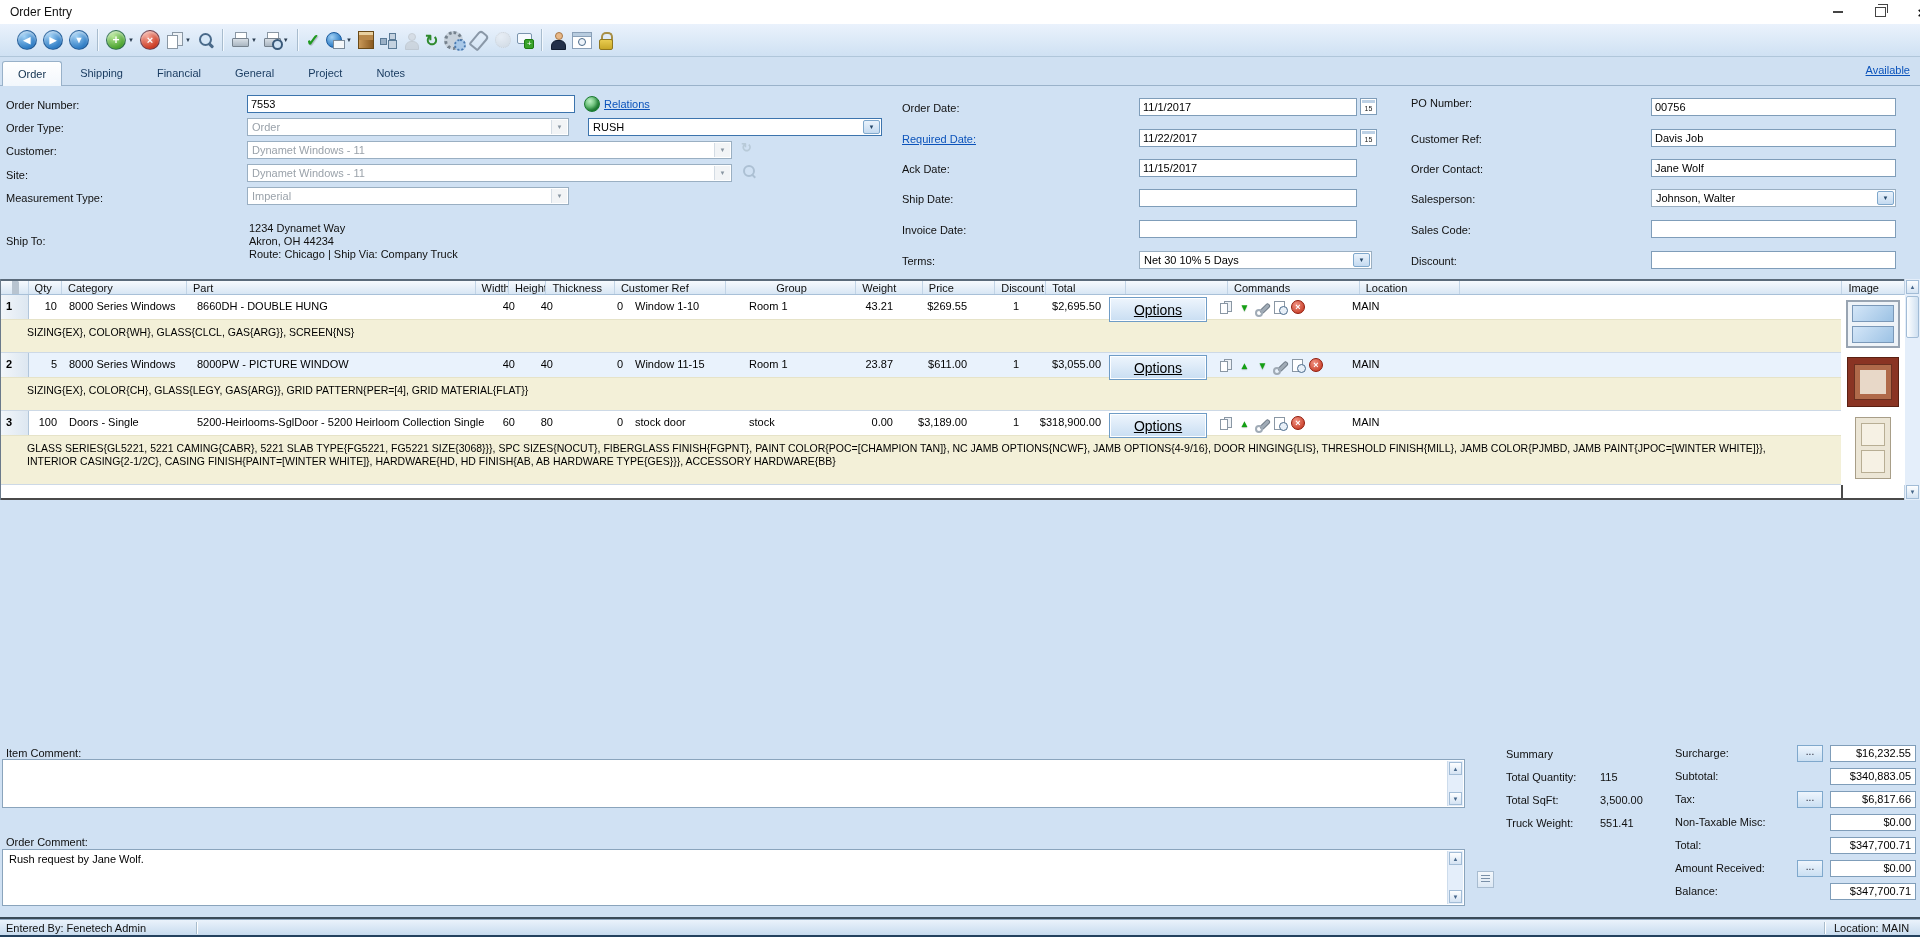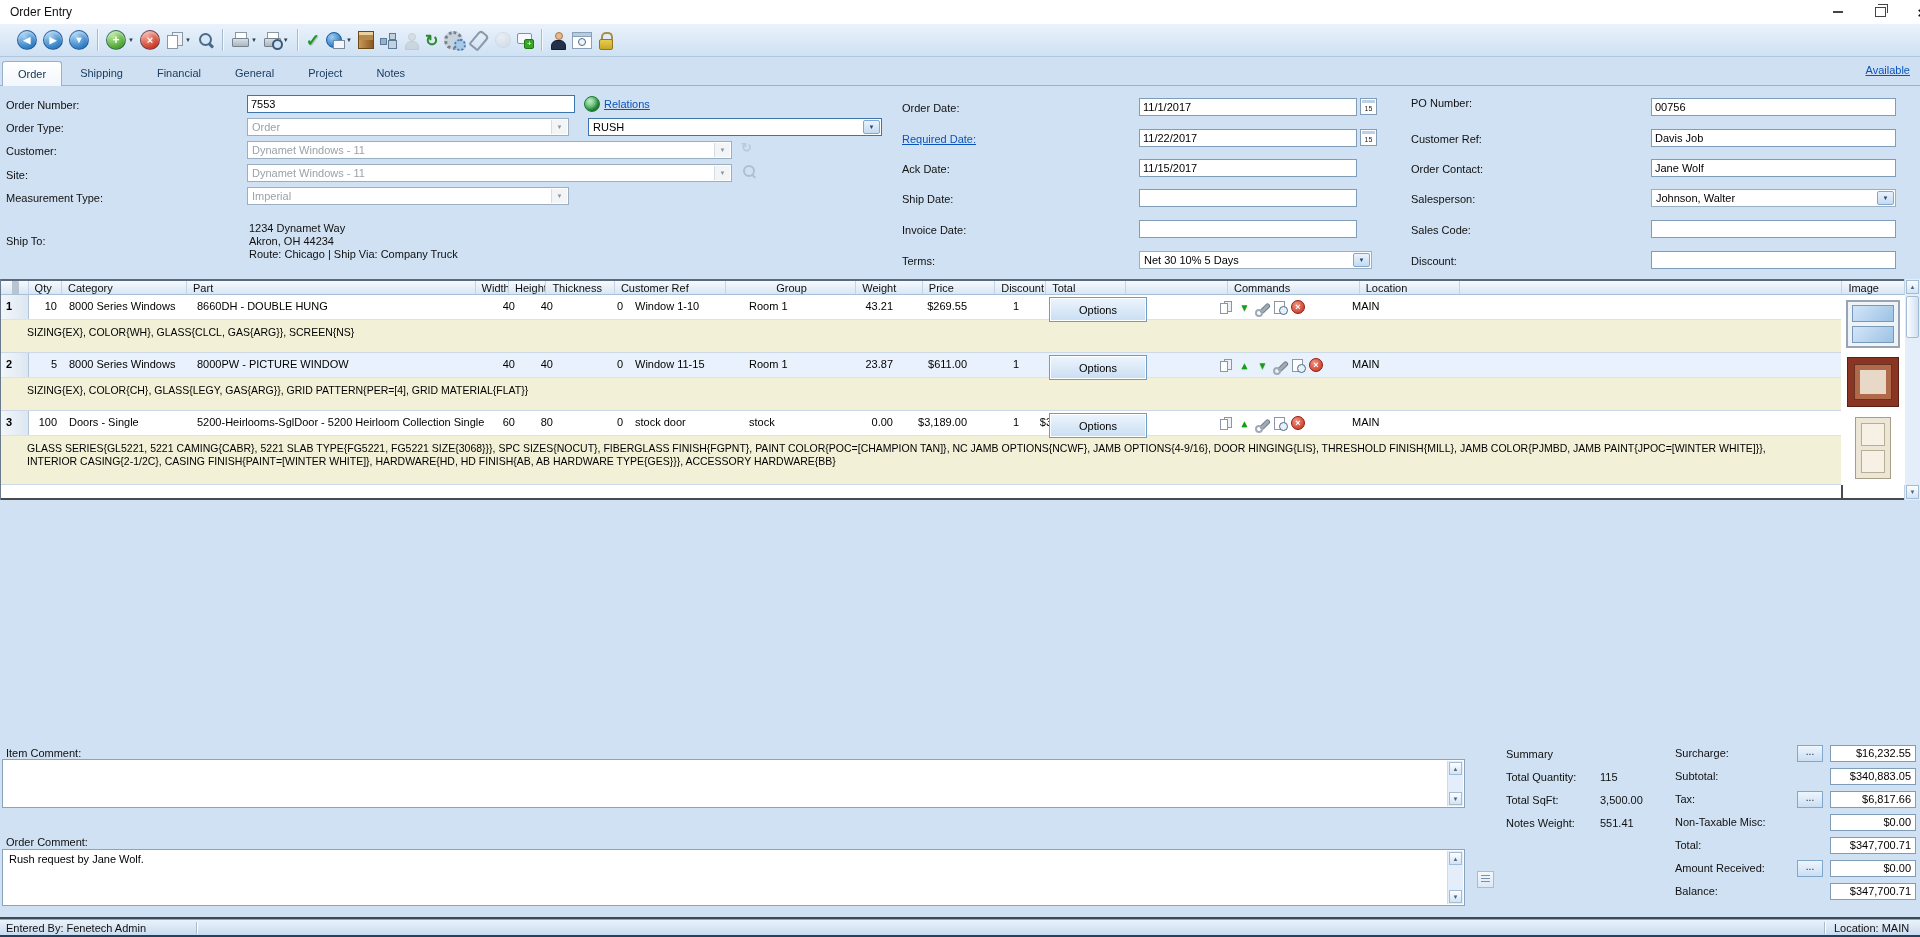--- a/index.html
+++ b/index.html
@@ -109,23 +109,23 @@
   .rowgroup{position:relative;width:1904px;}
   .drow{display:flex;width:1840px;height:24px;background:#fff;}
   .drow.alt{background:#e9f2fc;}
   .dc{box-sizing:border-box;padding:5px 6px 0;font-size:11px;white-space:nowrap;overflow:hidden;height:24px;color:#000;}
   .dc.r{text-align:right;} 
   .numcell{box-sizing:border-box;width:28px;background:linear-gradient(90deg,#f2f6fa,#dde7f1);border-right:1px solid #b2c6da;
            font-weight:bold;font-size:11px;padding:5px 0 0 5px;}
   .detrow{width:1840px;background:#f3f0d8;border-top:1px solid #e6e3c8;border-bottom:1px solid #cdd9e6;
           box-sizing:border-box;padding:6px 60px 0 26px;font-size:10.5px;line-height:12.5px;color:#000;height:34px;overflow:hidden;}
   .detrow.tall{height:50px;}
-  .optbtn{position:absolute;left:1048px;top:2px;width:98px;height:25px;box-sizing:border-box;
+  .optbtn{position:absolute;left:1108px;top:2px;width:98px;height:25px;box-sizing:border-box;
           background:linear-gradient(#eef5fd,#c9def2);border:1px solid #6f9cc6;box-shadow:inset 0 0 0 1px #fdfeff;
-          font-size:11px;color:#000;display:flex;align-items:center;justify-content:center;}
+          font-size:14px;color:#000;display:flex;align-items:center;justify-content:center;text-decoration:underline;}
   .cmds{display:flex;align-items:center;gap:3px;padding-top:0 !important;padding-left:8px !important;}
   .cmd{display:inline-flex;align-items:center;justify-content:center;width:15px;height:15px;font-size:10px;position:relative;}
   .cmd-copy::before{content:"";position:absolute;left:5px;top:1px;width:6px;height:9px;background:#eef2f6;border:1px solid #8a97a4;}
   .cmd-copy::after{content:"";position:absolute;left:1px;top:3px;width:6px;height:9px;background:#fff;border:1px solid #8a97a4;}
   .cmd-up,.cmd-down{color:#14a014;font-weight:bold;text-shadow:0 1px 1px rgba(0,60,0,.3);}
   .cmd-wrench::before{content:"";position:absolute;left:4px;top:6px;width:10px;height:3px;background:#a0abb6;border:1px solid #6a7682;border-radius:2px;transform:rotate(-45deg);}
   .cmd-wrench::after{content:"";position:absolute;left:0px;top:9px;width:4px;height:4px;border:2px solid #a0abb6;border-radius:50%;}
   .cmd-tag::before{content:"";position:absolute;left:1px;top:1px;width:9px;height:11px;background:#fff;border:1px solid #8a97a4;}
   .cmd-tag::after{content:"";position:absolute;right:0;bottom:0;width:7px;height:7px;border:1px solid #4a6a8a;border-radius:50%;background:#e8f0f8;}
   .cmd-del{width:14px;height:14px;border-radius:50%;background:radial-gradient(circle at 35% 30%,#f09080,#c03018);
@@ -516,21 +516,21 @@
       <span class="sarrow dn">▼</span>
     </span>
   </div>
   <span class="notebtn" style="left:1477px;top:871px"></span>
 
   <span class="sumlabel" style="left:1506px;top:748px">Summary</span>
   <span class="sumlabel" style="left:1506px;top:771px">Total Quantity:</span>
   <span class="sumval" style="left:1600px;top:771px">115</span>
   <span class="sumlabel" style="left:1506px;top:794px">Total SqFt:</span>
   <span class="sumval" style="left:1600px;top:794px">3,500.00</span>
-  <span class="sumlabel" style="left:1506px;top:817px">Notes Weight:</span>
+  <span class="sumlabel" style="left:1506px;top:817px">Truck Weight:</span>
   <span class="sumval" style="left:1600px;top:817px">551.41</span>
 
   <span class="sumlabel" style="left:1675px;top:747px">Surcharge:</span>
   <span class="dotsbtn" style="left:1797px;top:745px">...</span>
   <span class="valbox" style="left:1830px;top:745px">$16,232.55</span>
 
   <span class="sumlabel" style="left:1675px;top:770px">Subtotal:</span>
   <span class="valbox" style="left:1830px;top:768px">$340,883.05</span>
 
   <span class="sumlabel" style="left:1675px;top:793px">Tax:</span>

